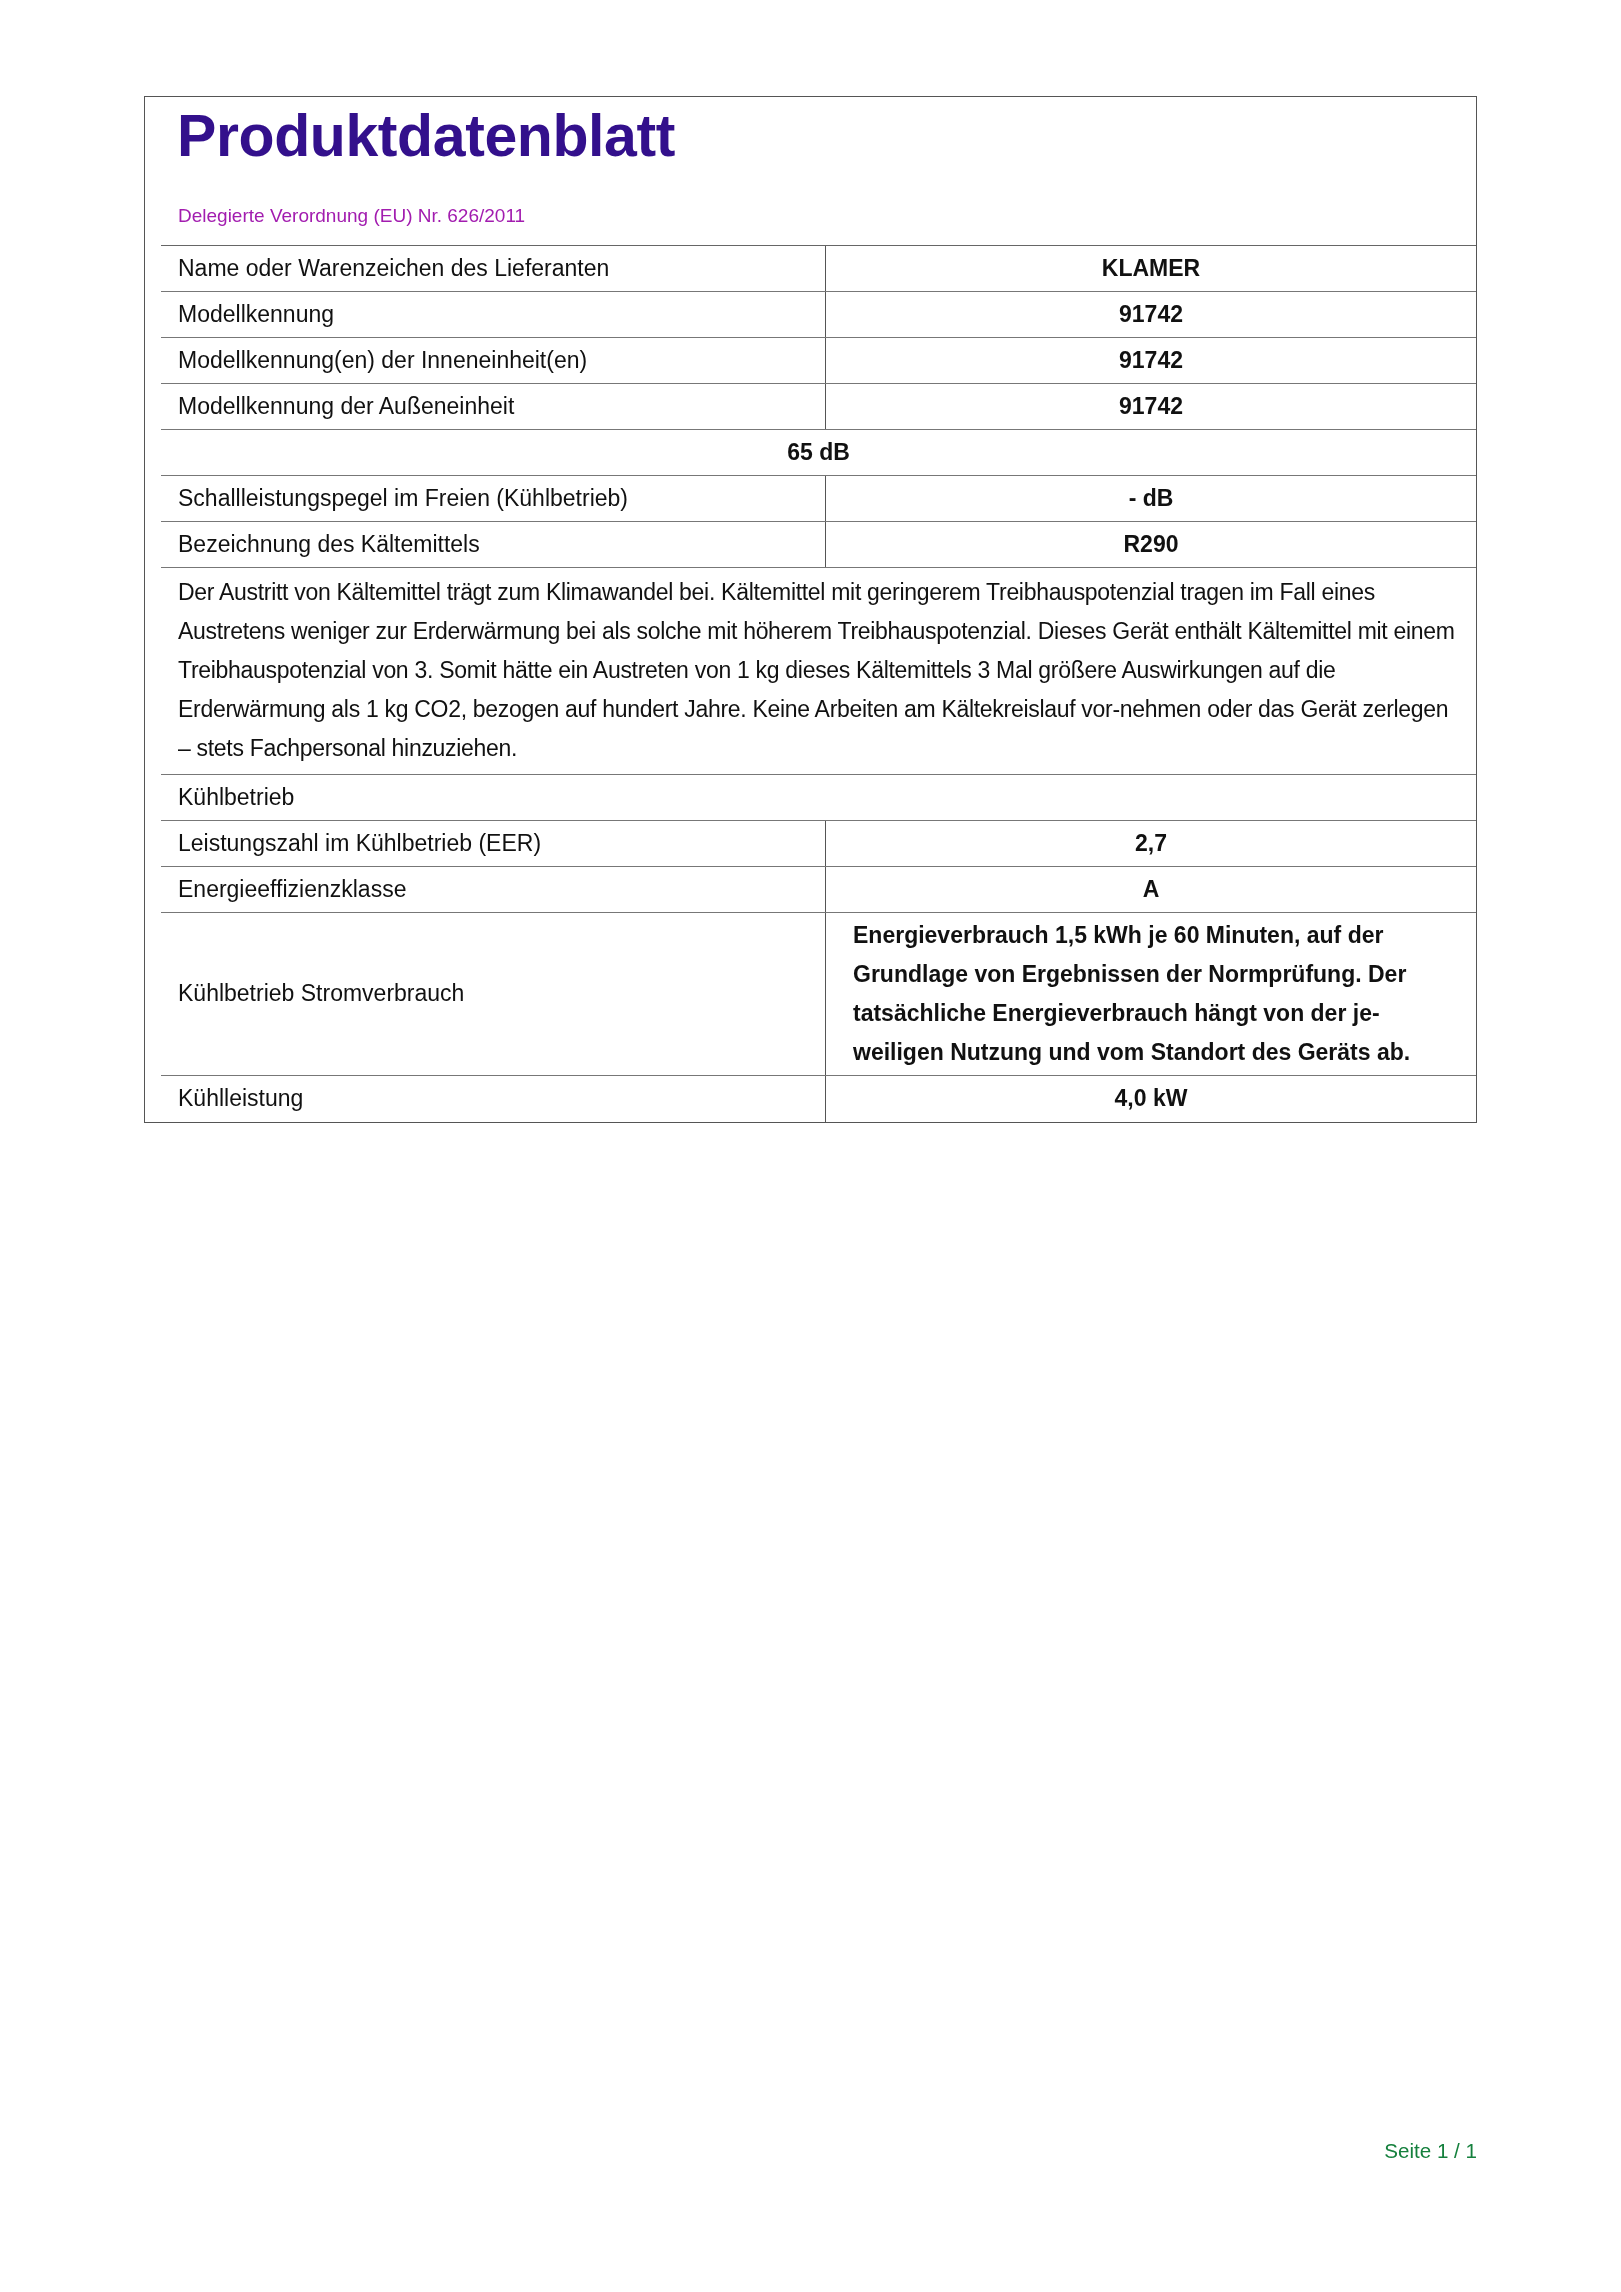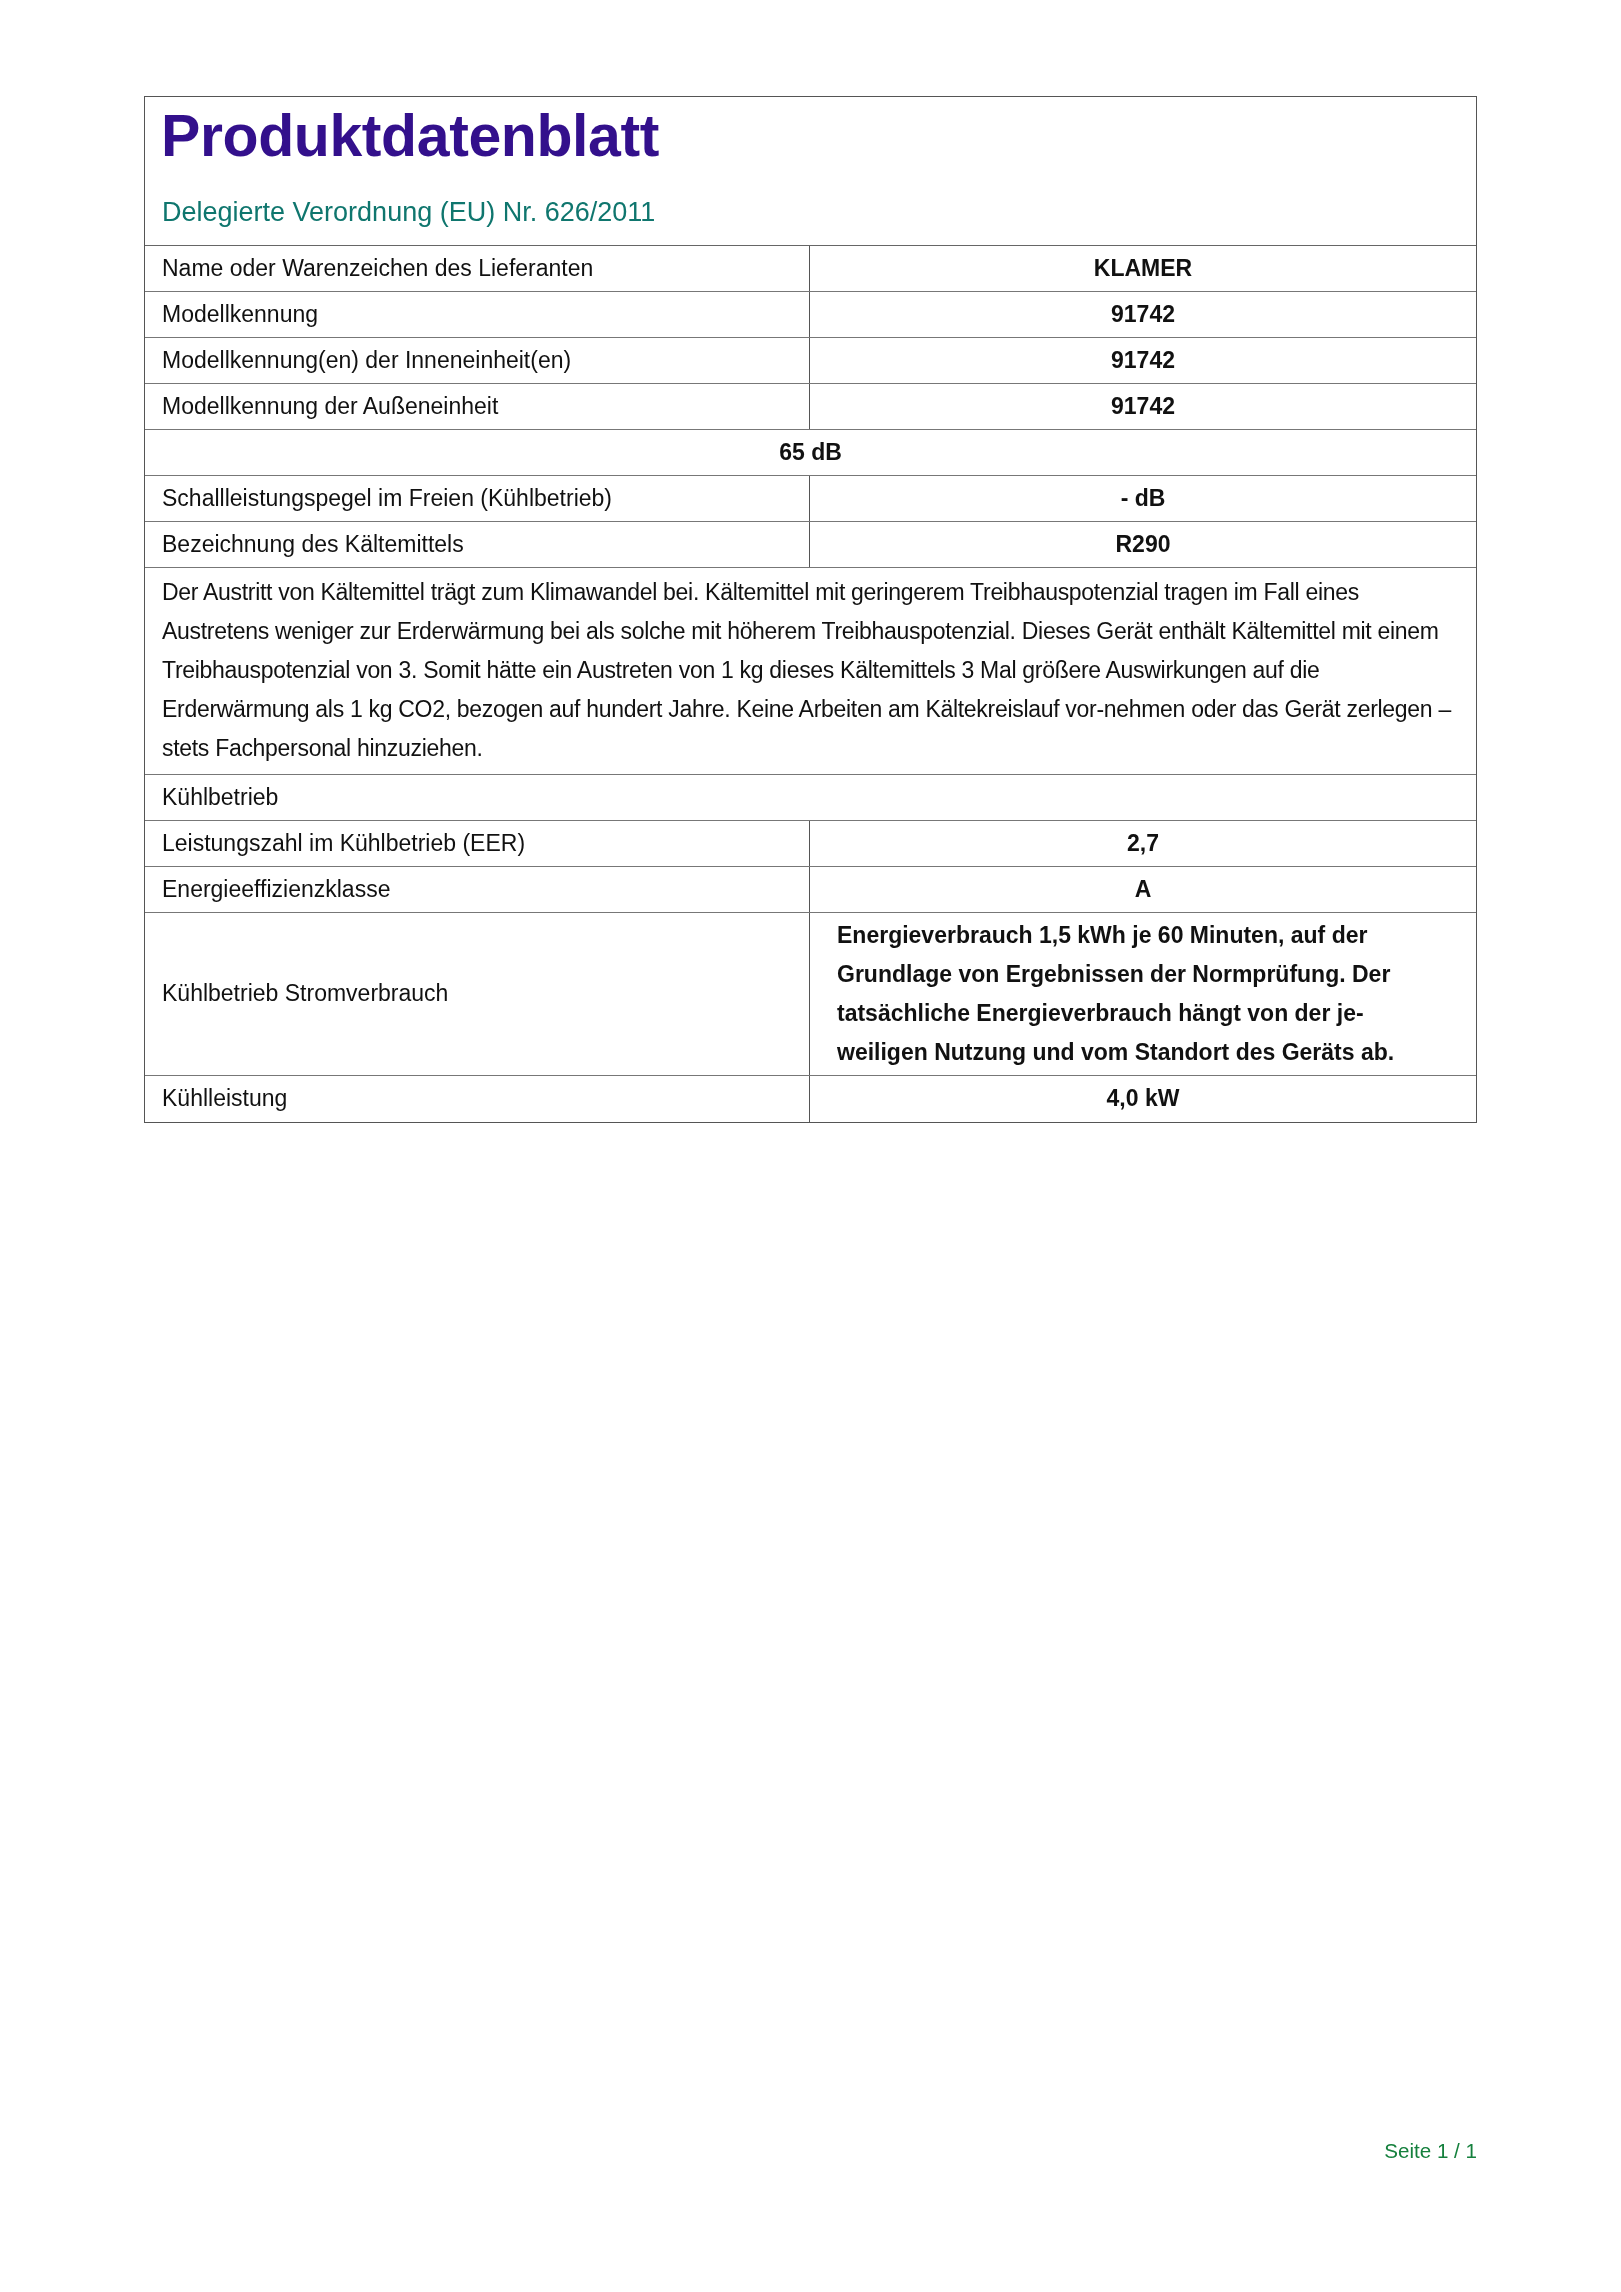--- a/index.html
+++ b/index.html
@@ -1,20 +1,20 @@
 <!DOCTYPE html>
 <html style="font-size:14.3px"><head>
 <meta charset="utf-8">
 <style>
   html, body { margin: 0; padding: 0; background: #ffffff; }
   body { width: 1621px; height: 2293px; position: relative; font-family: "Liberation Sans", sans-serif; color: #111; }
-  .sheet { position: absolute; left: 144px; top: 96px; width: 1333px; border: 1.8px solid #555; box-sizing: border-box; }
+  .sheet { position: absolute; left: 144px; top: 96px; width: 1333px; border: 1.8px solid #555; box-sizing: border-box; padding-left: 16px; }
   .header { height: 149px; border-bottom: 1.8px solid #666; box-sizing: border-box; position: relative; }
   .title { position: absolute; left: 16px; top: 5.4px; font-size: 59px; font-weight: bold; color: #33108c; letter-spacing: -0.4px; }
-  .subtitle { position: absolute; left: 17px; top: 100px; font-size: 27px; color: #0f766e; }
+  .subtitle { position: absolute; left: 17px; top: 108px; font-size: 19px; color: #a21caf; }
   .row { display: flex; border-bottom: 1.8px solid #777; box-sizing: border-box; height: 46px; }
   .row:last-child { border-bottom: none; }
   .cell-label { width: 665px; border-right: 1.8px solid #555; box-sizing: border-box; padding-left: 17px; display: flex; align-items: center; font-size: 23px; }
   .cell-value { flex: 1; display: flex; align-items: center; justify-content: center; font-size: 23px; font-weight: bold; text-align: left; }
   .para { padding: 5.4px 17px 5.4px 17px; font-size: 23px; line-height: 39px; border-bottom: 1.8px solid #777; letter-spacing: -0.3px; }
   .section { height: 46px; padding-left: 17px; display: flex; align-items: center; font-size: 23px; font-weight: normal; border-bottom: 1.8px solid #777; box-sizing: border-box; }
   .row.tall { height: 163px; }
   .row.tall .cell-value { line-height: 39px; padding: 0 27px; }
   .footer { position: absolute; right: 144px; top: 2139px; font-size: 20.6px; color: #15803d; }
 </style>

